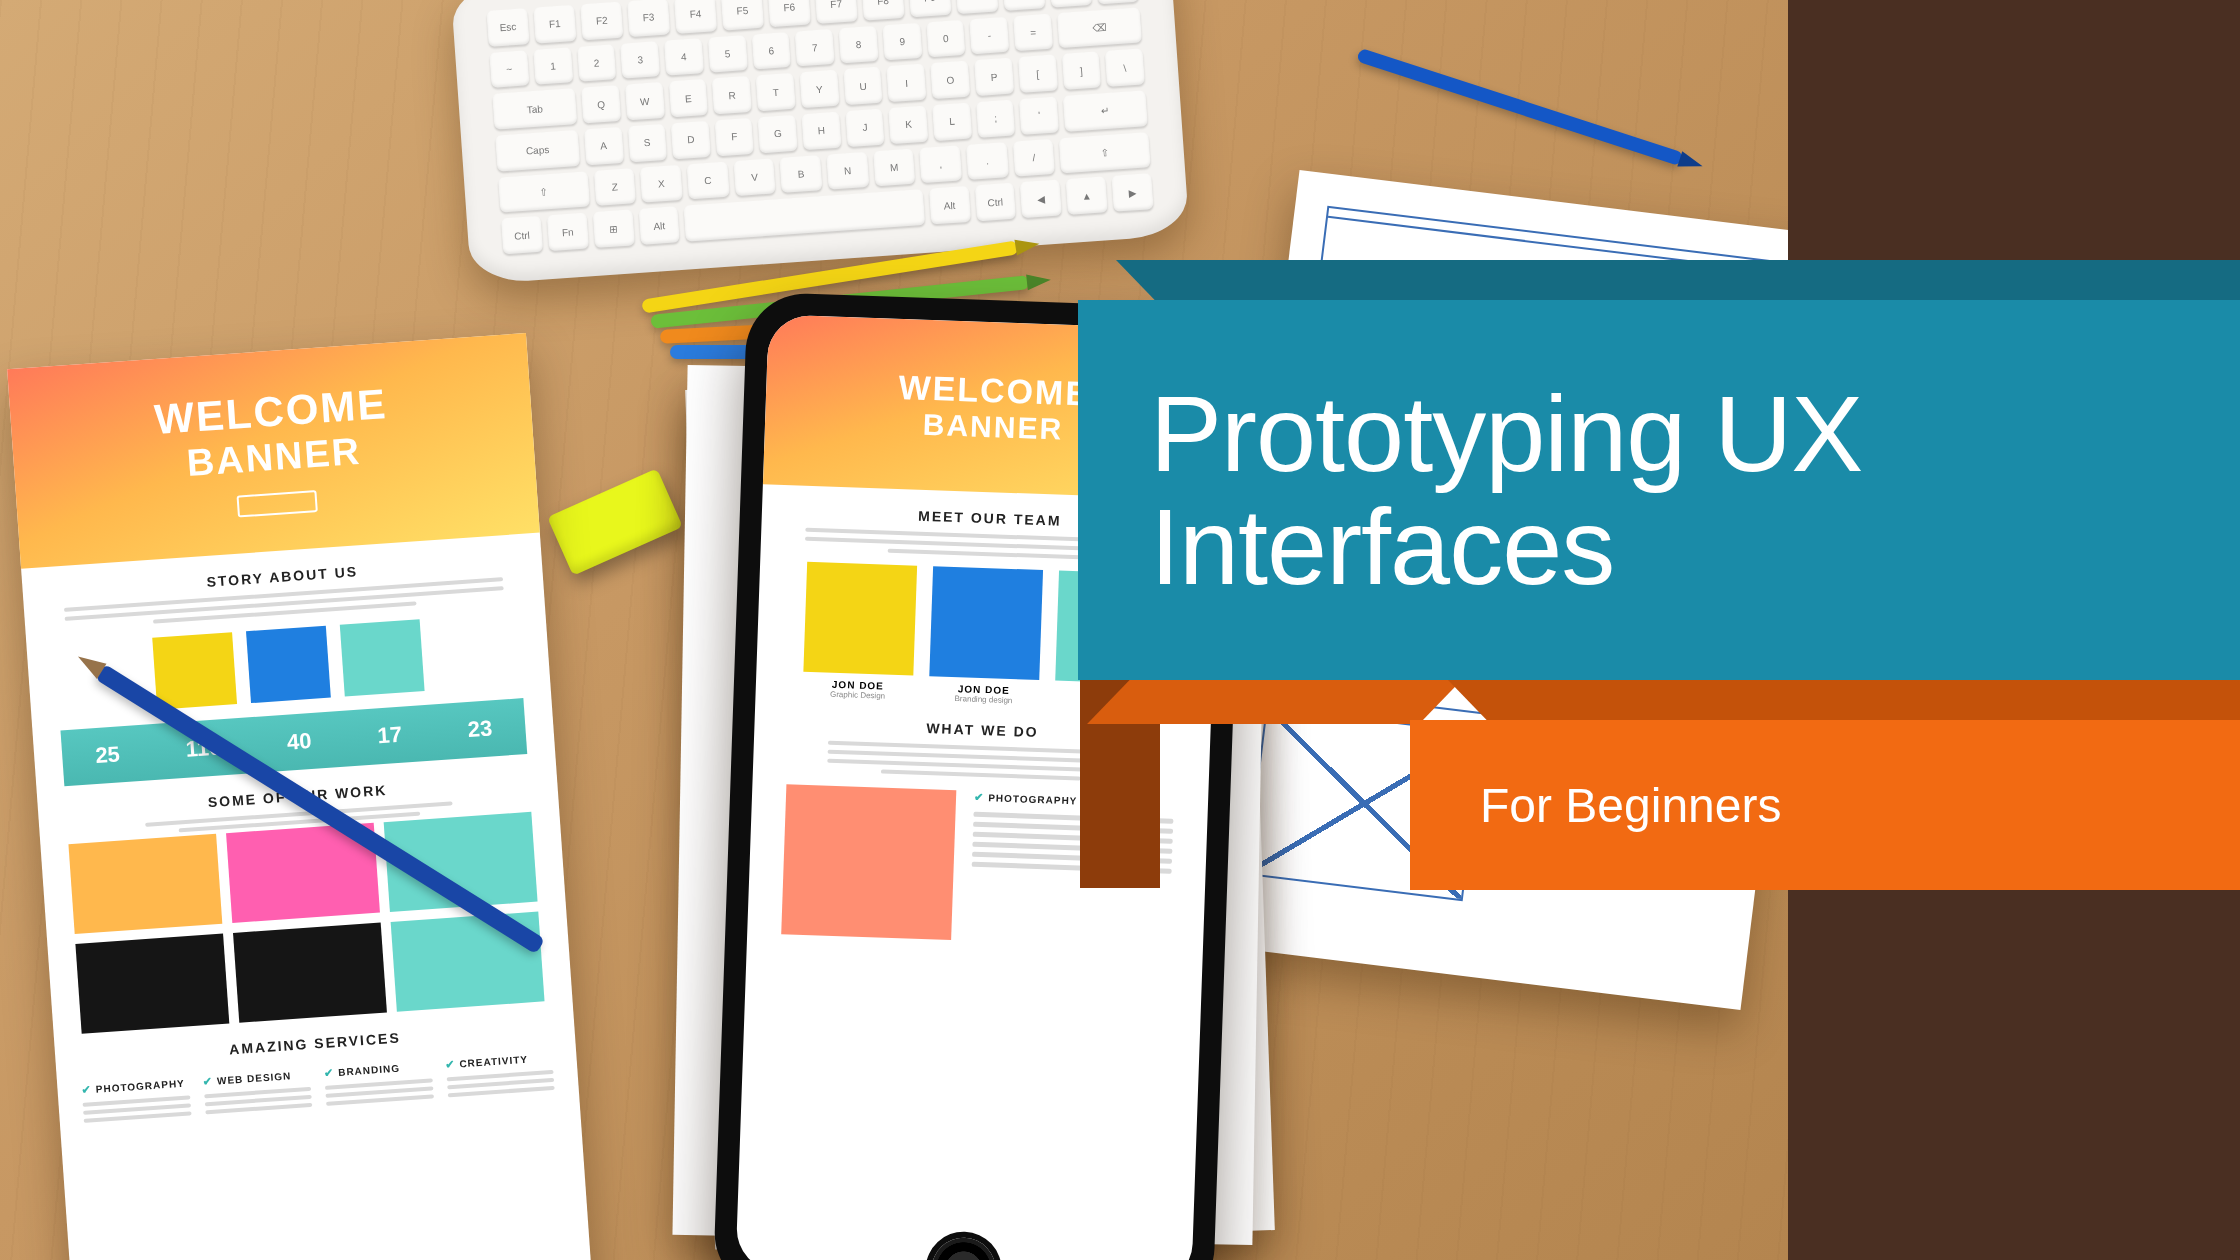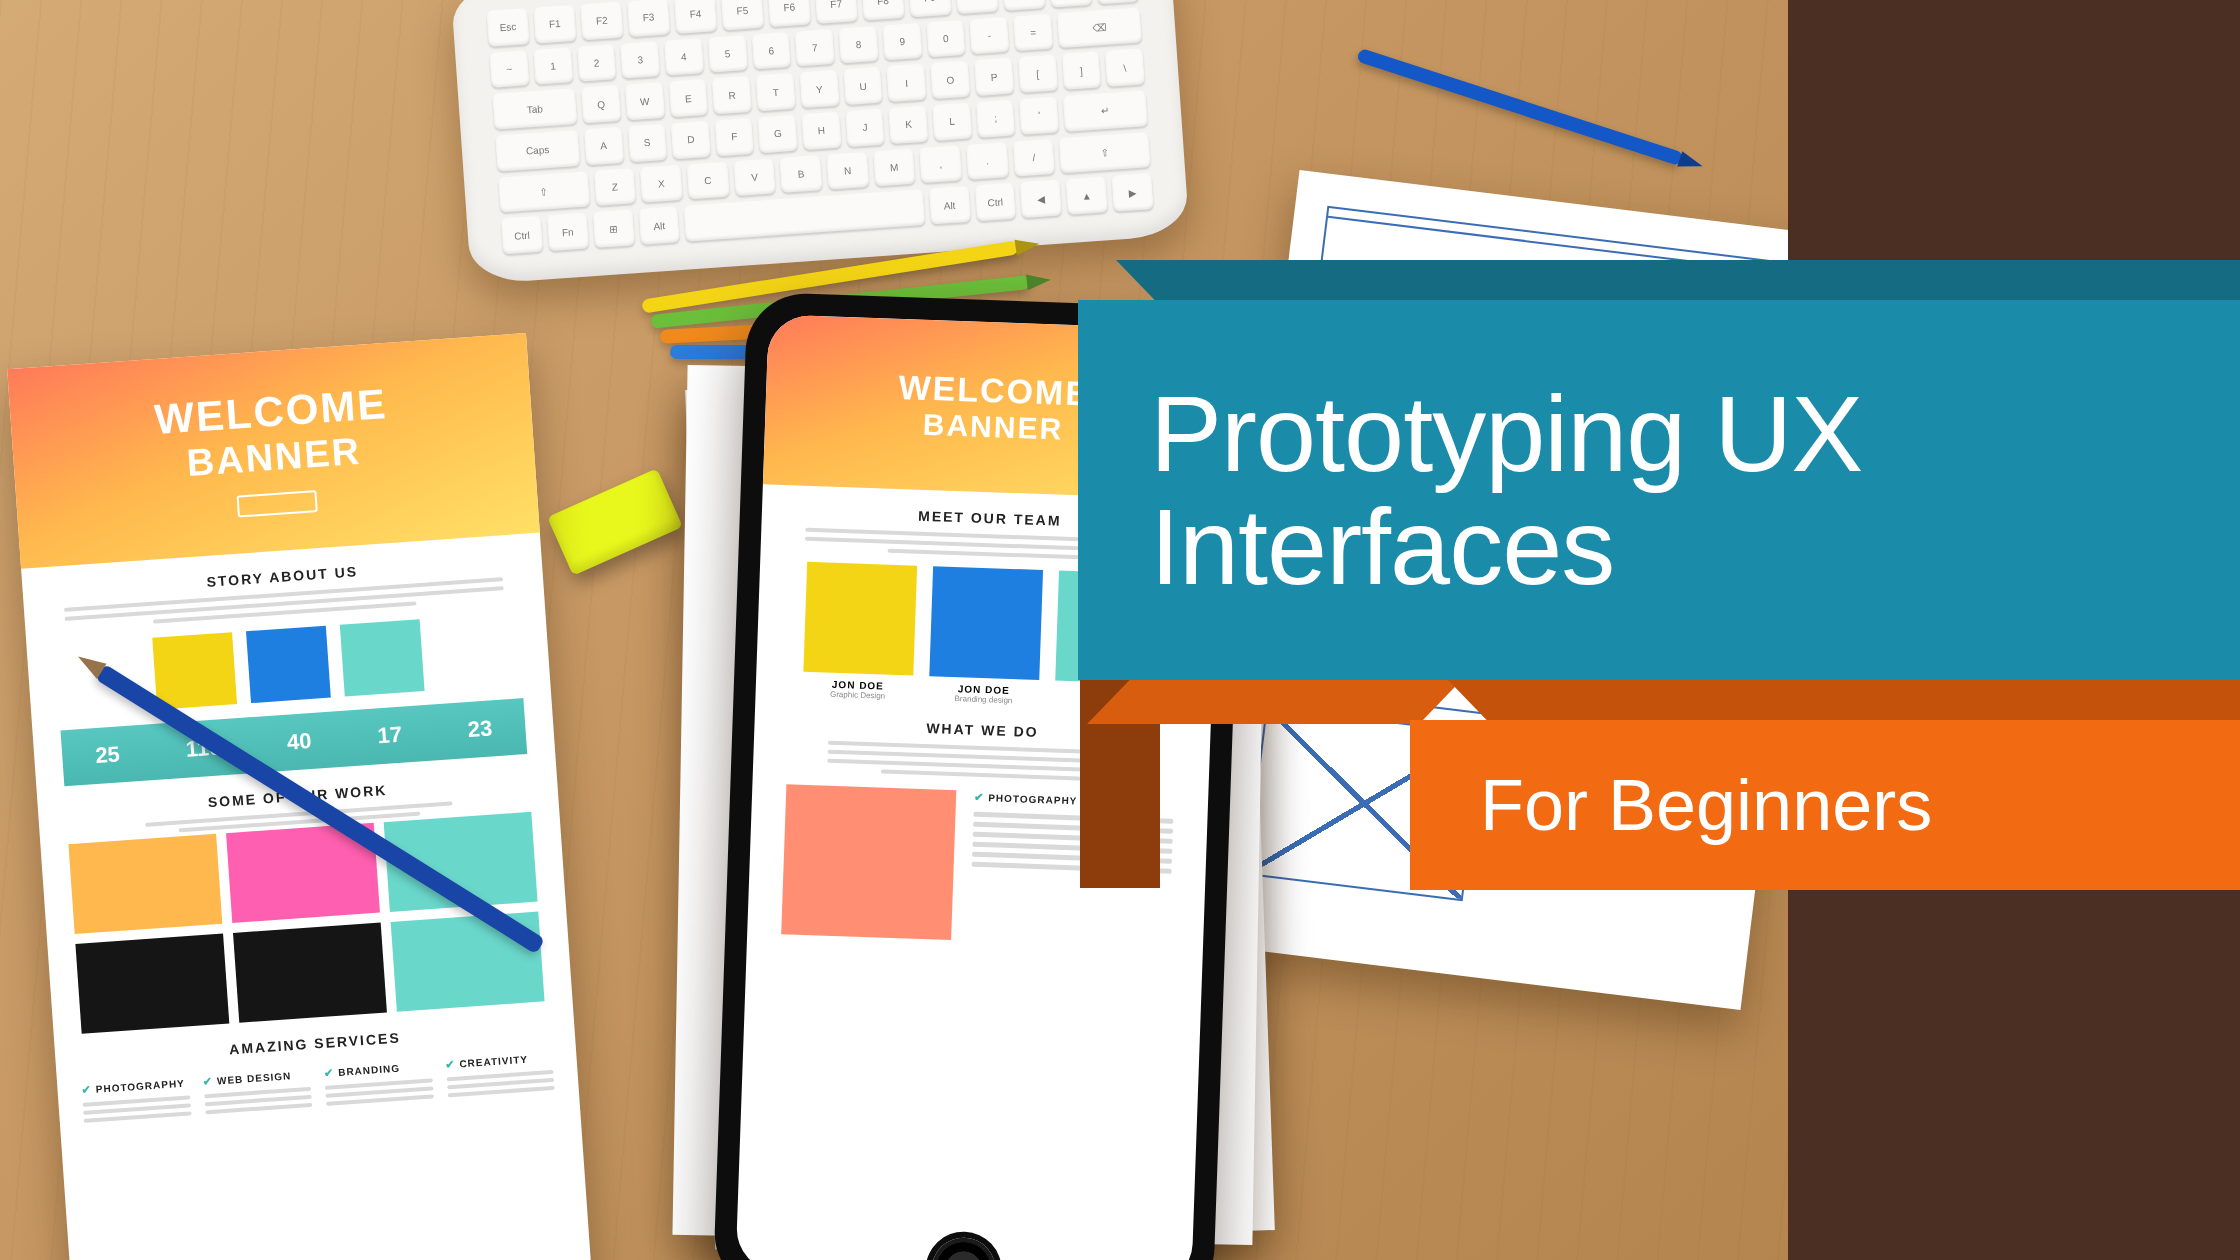--- a/index.html
+++ b/index.html
@@ -226,21 +226,21 @@
     width:832px; height:210px;
   }
   .bar-orange .face{
     position:absolute; left:0; top:40px;
     width:100%; height:170px;
     background:#f26a12;
     display:flex; align-items:center;
     padding-left:70px;
     color:#fff;
   }
-  .bar-orange .face h2{font-size:72px;font-weight:400;}
+  .bar-orange .face h2{font-size:48px;font-weight:400;}
   .bar-orange .top{
     position:absolute; left:38px; top:0;
     width:100%; height:40px;
     background:#c4520a;
     transform:skewX(44deg);
     transform-origin:left top;
   }
   
   .orange-kick{
     position:absolute;

